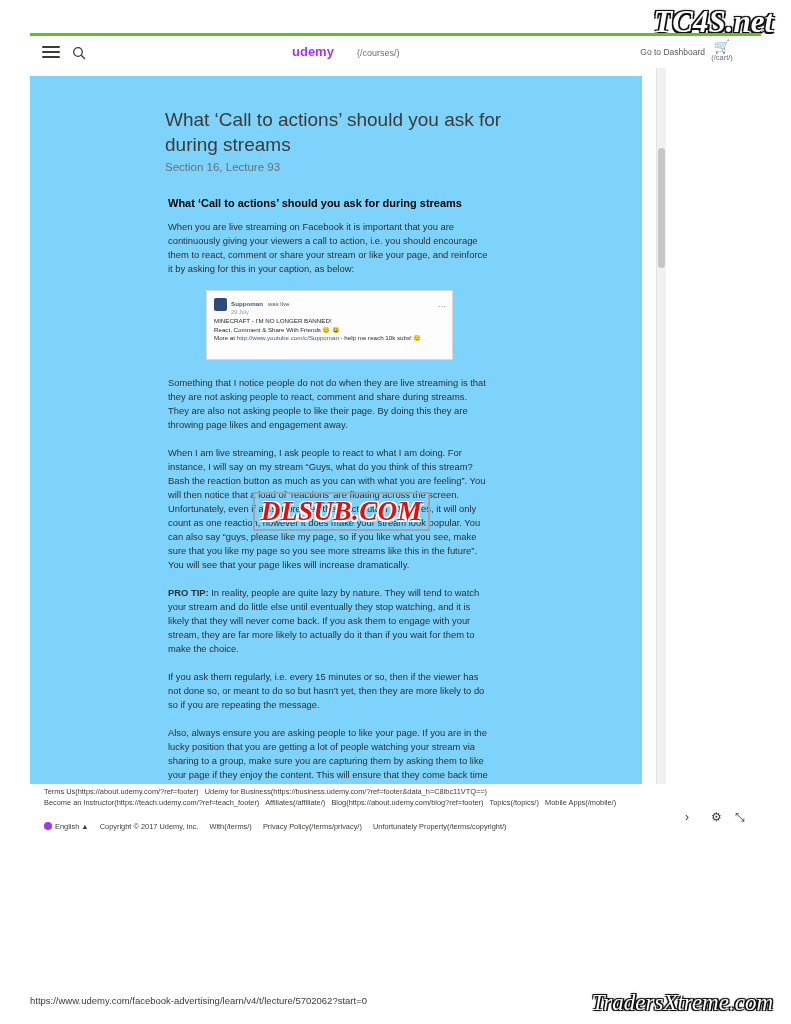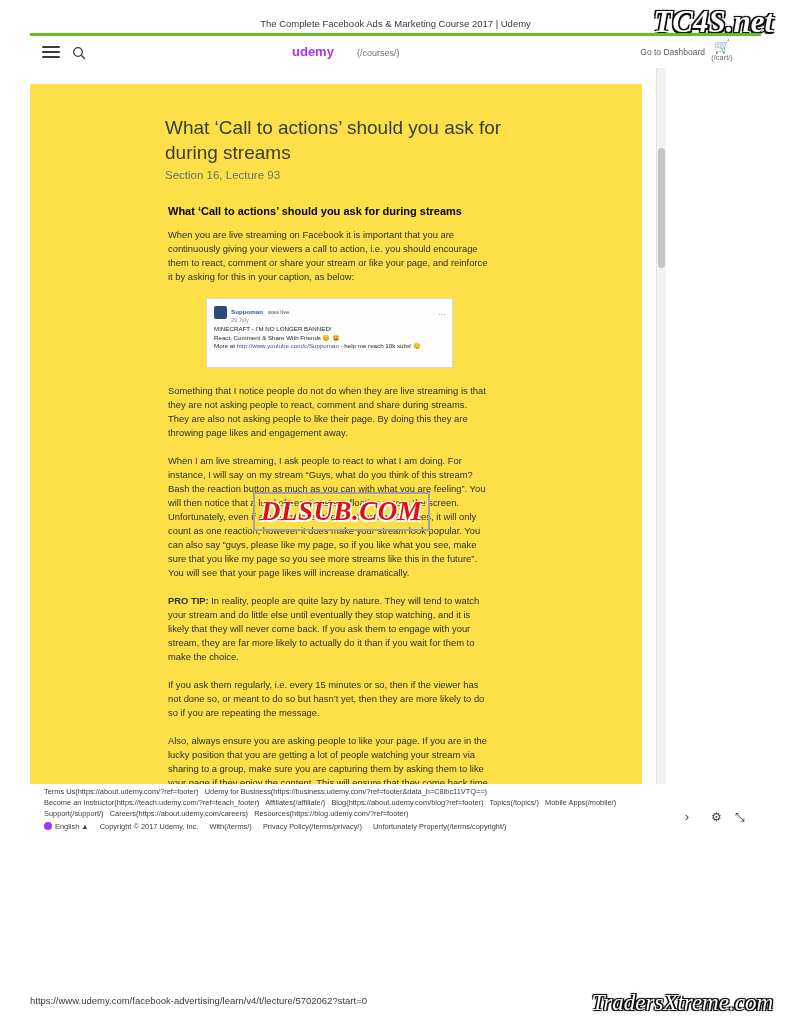--- a/index.html
+++ b/index.html
@@ -147,24 +147,24 @@
     left: 30px;
     top: 68px;
     width: 731px;
     height: 716px;
     background: #ffffff;
     overflow: hidden;
   }
   .page-inner {
     position: absolute;
     left: 0;
-    top: 16px;
+    top: 8px;
     width: 612px;
     height: 716px;
-    background: #fde047;
+    background: #7dd3fc;
   }
   .lecture-title {
     position: absolute;
     left: 135px;
     top: 31px;
     width: 390px;
     font-size: 19px;
     line-height: 25px;
     color: #3c3b37;
     font-weight: normal;
@@ -372,21 +372,20 @@
       -1.4px -1.4px 0 #111, 1.4px -1.4px 0 #111,
       -1.4px 1.4px 0 #111, 1.4px 1.4px 0 #111,
       0 0 3px #000;
   }
 </style>
 </head>
 <body>
 
 <div class="print-header">
   <div class="date">5/5/2017</div>
-  <div class="doc-title">The Complete Facebook Ads &amp; Marketing Course 2017 | Udemy</div>
 </div>
 
 <div class="wm-top">TC4S.net</div>
 
 <div class="green-bar"></div>
 
 <div class="topnav">
   <div class="hamburger">
     <span></span>
       <span></span>
@@ -457,27 +456,20 @@
     <a>Become an Instructor</a><span>(https://teach.udemy.com/?ref=teach_footer)</span>
     <span>&nbsp;</span>
     <a>Affiliates</a><span>(/affiliate/)</span>
     <span>&nbsp;</span>
     <a>Blog</a><span>(https://about.udemy.com/blog?ref=footer)</span>
     <span>&nbsp;</span>
     <a>Topics</a><span>(/topics/)</span>
     <span>&nbsp;</span>
     <a>Mobile Apps</a><span>(/mobile/)</span>
   </div>
-  <div class="row">
-    <a>Support</a><span>(/support/)</span>
-    <span>&nbsp;</span>
-    <a>Careers</a><span>(https://about.udemy.com/careers)</span>
-    <span>&nbsp;</span>
-    <a>Resources</a><span>(https://blog.udemy.com/?ref=footer)</span>
-  </div>
 </div>
 
 <div class="footer-bottom">
   <span class="globe"></span><span>English</span>
   <span>▲</span>
   <span class="sep"></span>
   <span>Copyright © 2017 Udemy, Inc.</span>
   <span class="sep"></span>
   <a>With</a><span>(/terms/)</span>
   <span class="sep"></span>

